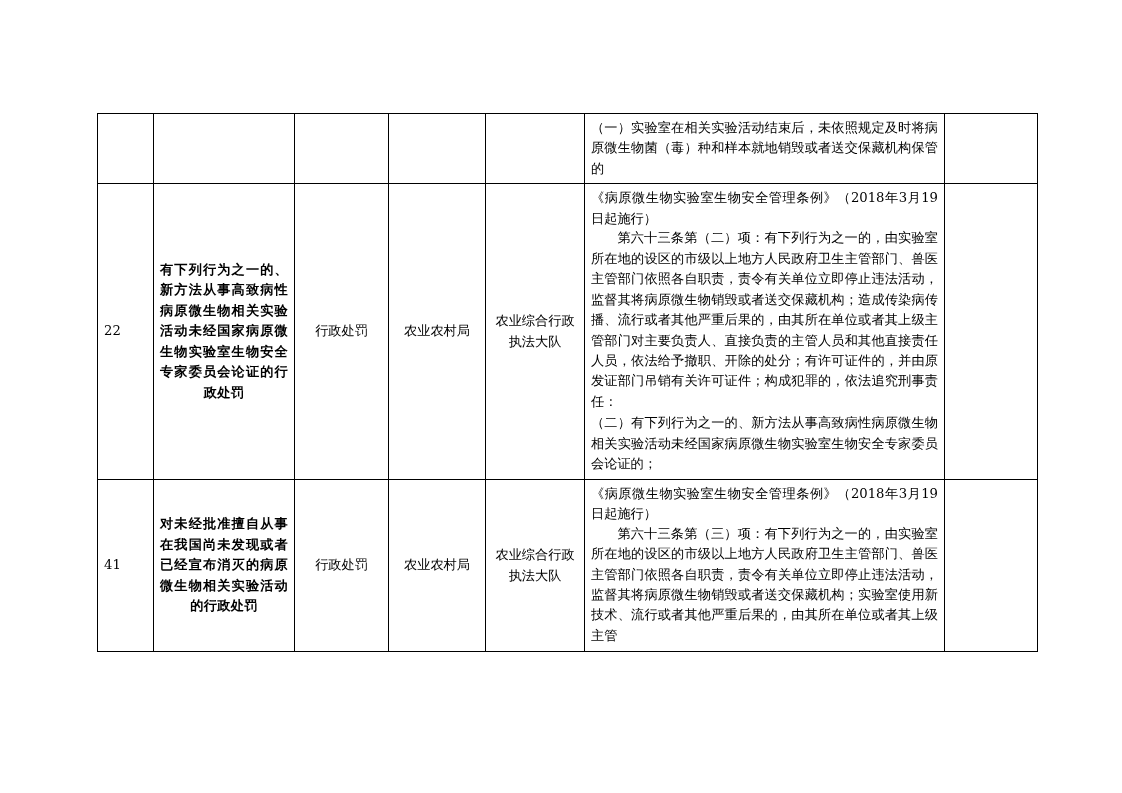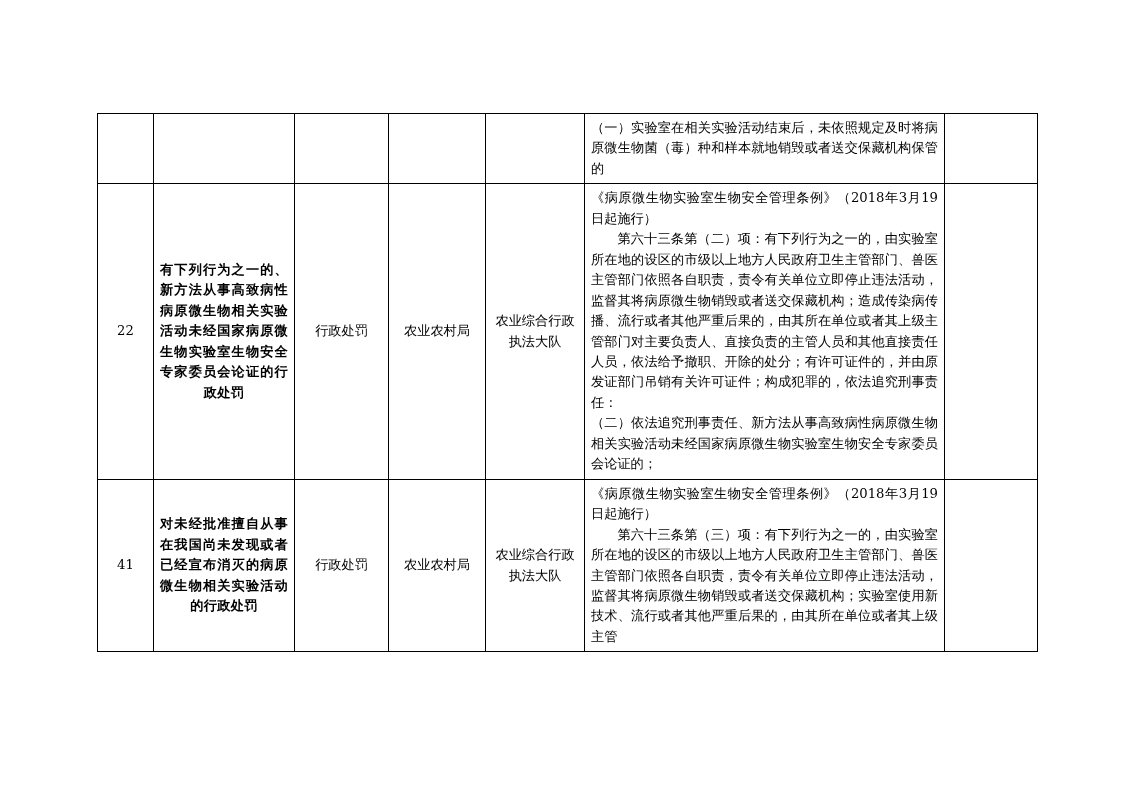--- a/index.html
+++ b/index.html
@@ -40,21 +40,20 @@
   
   col.c-num    { width: 56px; }
   col.c-item   { width: 141px; }
   col.c-type   { width: 94px; }
   col.c-dept   { width: 97px; }
   col.c-org    { width: 99px; }
   col.c-basis  { width: 360px; }
   col.c-last   { width: 93px; }
 
   td.num {
-    text-align: center;
     vertical-align: middle;
     font-size: 13.5px;
   }
   td.item {
     font-weight: bold;
     text-align: justify;
     text-align-last: center;
     letter-spacing: 0.3px;
     line-height: 1.72;
     font-size: 13.4px;
@@ -71,20 +70,21 @@
     font-size: 13.2px;
     vertical-align: top;
     padding-top: 6px;
     padding-bottom: 6px;
   }
   td.basis p {
     margin: 0;
   }
   td.basis p.ind {
     text-indent: 2em;
+    font-family: Liberation Mono, monospace;
   }
   td.blank { }
 </style>
 </head>
 <body>
 
 <div class="page">
 
   <table class="doc-table">
     <colgroup>
@@ -112,21 +112,21 @@
 
       <tr>
         <td class="num">22</td>
         <td class="item">有下列行为之一的、新方法从事高致病性病原微生物相关实验活动未经国家病原微生物实验室生物安全专家委员会论证的行政处罚</td>
         <td class="center">行政处罚</td>
         <td class="center">农业农村局</td>
         <td class="center">农业综合行政执法大队</td>
         <td class="basis">
           <p>《病原微生物实验室生物安全管理条例》（2018年3月19日起施行）</p>
           <p class="ind">第六十三条第（二）项：有下列行为之一的，由实验室所在地的设区的市级以上地方人民政府卫生主管部门、兽医主管部门依照各自职责，责令有关单位立即停止违法活动，监督其将病原微生物销毁或者送交保藏机构；造成传染病传播、流行或者其他严重后果的，由其所在单位或者其上级主管部门对主要负责人、直接负责的主管人员和其他直接责任人员，依法给予撤职、开除的处分；有许可证件的，并由原发证部门吊销有关许可证件；构成犯罪的，依法追究刑事责任：</p>
-          <p>（二）依法追究刑事责任、新方法从事高致病性病原微生物相关实验活动未经国家病原微生物实验室生物安全专家委员会论证的；</p>
+          <p>（二）有下列行为之一的、新方法从事高致病性病原微生物相关实验活动未经国家病原微生物实验室生物安全专家委员会论证的；</p>
         </td>
         <td class="blank"></td>
       </tr>
 
       <tr>
         <td class="num">41</td>
         <td class="item">对未经批准擅自从事在我国尚未发现或者已经宣布消灭的病原微生物相关实验活动的行政处罚</td>
         <td class="center">行政处罚</td>
         <td class="center">农业农村局</td>
         <td class="center">农业综合行政执法大队</td>

